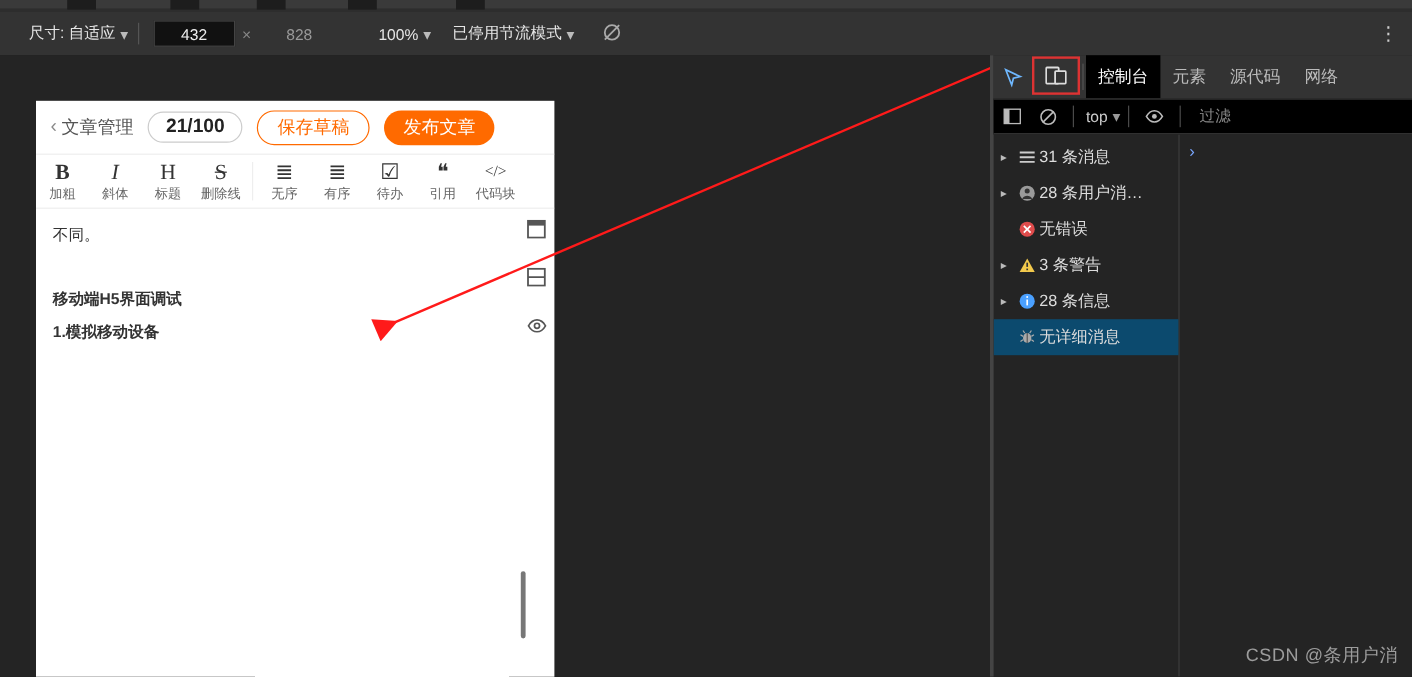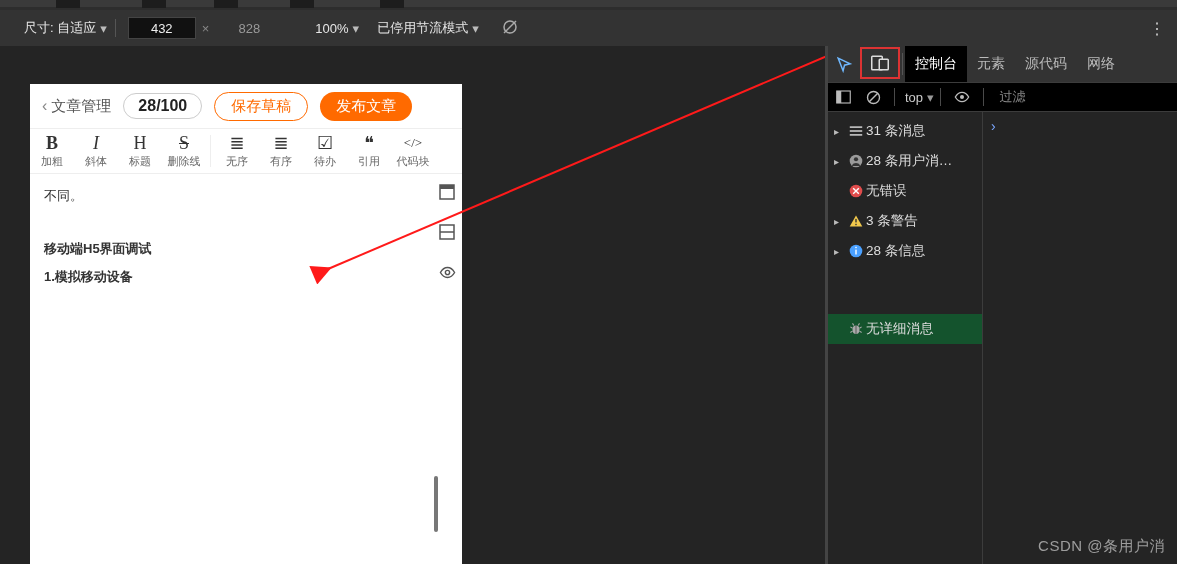--- a/index.html
+++ b/index.html
@@ -60,21 +60,21 @@
 
 .dt-filter{height:30px;background:#000000;border-top:1px solid #3c3c3c;border-bottom:1px solid #3c3c3c;display:flex;align-items:center;font-size:13px;color:#aaa;}
 .dt-filter .icn{width:30px;display:flex;align-items:center;justify-content:center;}
 .dt-filter .ctx{padding:0 4px;color:#ccc;}
 .dt-filter .flt{margin-left:10px;color:#888;}
 .dt-filter .fsep{width:1px;height:18px;background:#4a4a4a;margin:0 6px;}
 
 .dt-body{display:flex;flex:1;overflow:hidden;}
 .dt-side{width:155px;border-right:1px solid #3c3c3c;font-size:13.5px;padding-top:4px;}
 .dt-row{display:flex;align-items:center;height:30px;padding-left:6px;color:#ddd;}
-.dt-row.sel{background:#14532d;margin-top:48px;}
+.dt-row.sel{background:#0c4a6e;}
 .dt-row .tri{width:12px;color:#bbb;font-size:10px;}
 .dt-row .ic{width:20px;display:flex;align-items:center;justify-content:center;font-size:13px;}
 .dt-row .tx{flex:1;overflow:hidden;white-space:nowrap;text-overflow:ellipsis;}
 .dt-main{flex:1;color:#7aa7ff;font-size:14px;padding:6px 8px;}
 
 
 .watermark{position:absolute;right:12px;bottom:8px;font-size:15px;color:#d8d8d8aa;letter-spacing:0.5px;}
 </style>
 </head>
 <body>
@@ -110,21 +110,21 @@
 <div class="main-row">
 
   <div class="vp-pane">
 
     <div class="device-frame">
       <div class="editor-top">
         <div class="back-btn">
           <span class="chev">‹</span>
           <span>文章管理</span>
         </div>
-        <div class="count-pill">28/100</div>
+        <div class="count-pill">21/100</div>
         <button class="save-draft">保存草稿</button>
         <button class="publish">发布文章</button>
       </div>
 
       <div class="fmt-row">
         <div class="fmt-cell">
             <span class="big" style="font-weight:bold">B</span>
             <span class="lab">加粗</span>
           </div>
         <div class="fmt-cell">

